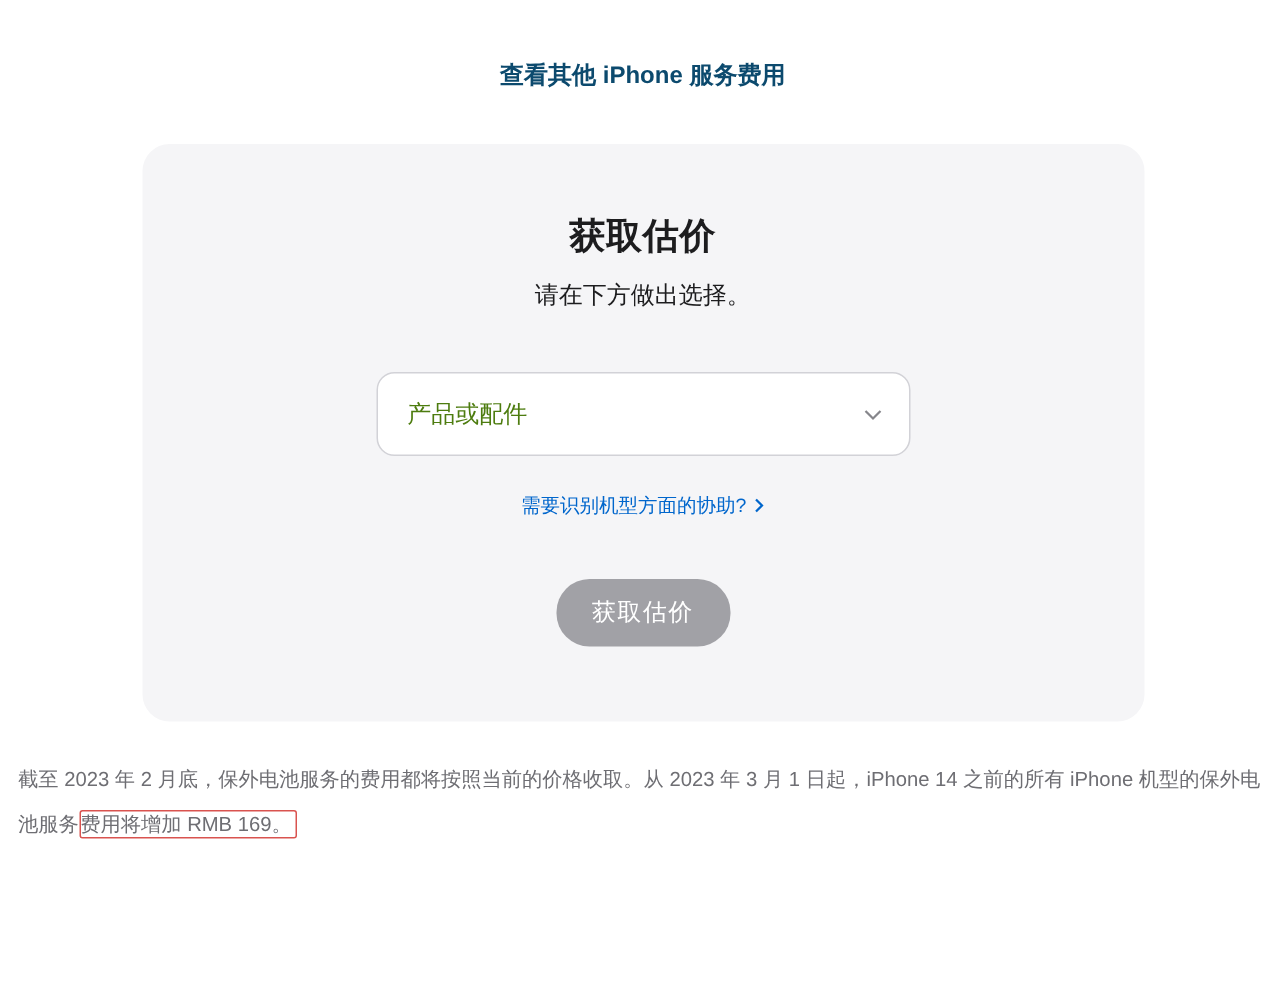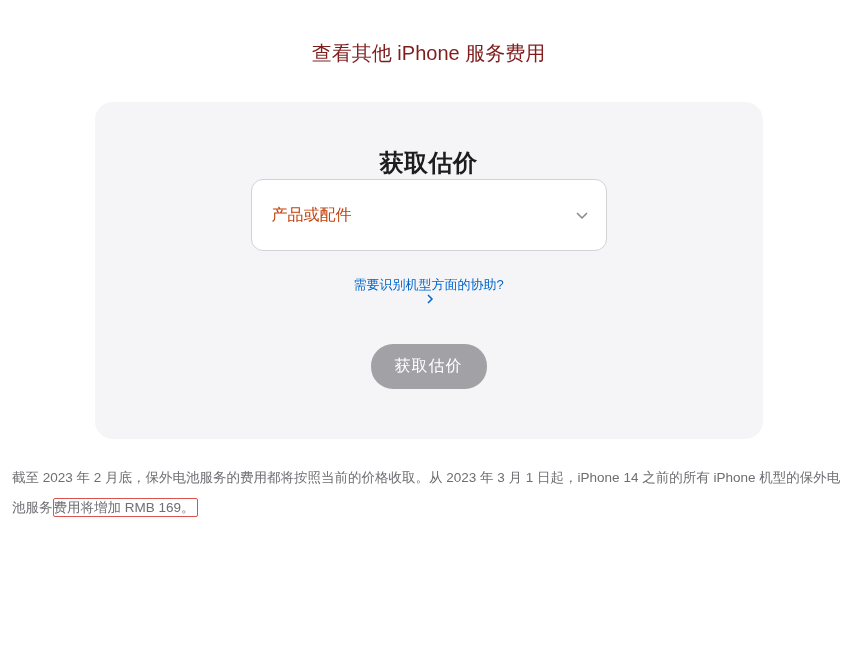--- a/index.html
+++ b/index.html
@@ -10,23 +10,24 @@
     body {
       font-family: -apple-system, BlinkMacSystemFont, "Segoe UI", "Helvetica Neue", Arial, sans-serif;
       background: #ffffff;
       width: 857px;
       height: 663px;
       position: relative;
     }
     .top-link {
       text-align: center;
       padding: 40px 0 15px;
-      color: #7f1d1d;
-      font-size: 20px;
+      color: #0c4a6e;
+      font-size: 16px;
       cursor: pointer;
+      font-weight: bold;
     }
     .card {
       background: #f5f5f7;
       border-radius: 18px;
       margin: 20px auto 0;
       width: 668px;
       padding: 45px 40px 50px;
       text-align: center;
     }
     .card-title {
@@ -41,27 +42,27 @@
       margin-top: 14px;
       margin-bottom: 40px;
     }
     .select-wrap {
       position: relative;
       width: 356px;
       margin: 0 auto 24px;
     }
     .select-box {
       width: 100%;
-      height: 72px;
+      height: 56px;
       background: #ffffff;
       border: 1px solid #d2d2d7;
       border-radius: 12px;
       padding: 0 44px 0 20px;
       font-size: 16px;
-      color: #c2410c;
+      color: #4d7c0f;
       text-align: left;
       display: flex;
       align-items: center;
       cursor: pointer;
     }
     .chevron {
       position: absolute;
       right: 18px;
       top: 50%;
       transform: translateY(-50%);
@@ -73,21 +74,20 @@
       stroke: #86868b;
     }
     .help-link {
       color: #0066cc;
       font-size: 13px;
       display: inline-flex;
       align-items: center;
       cursor: pointer;
       margin-top: -2px;
       margin-bottom: 40px;
-      flex-direction: column;
     }
     .help-link .caret {
       margin-left: 4px;
       display: inline-flex;
     }
     .submit-button {
       background: #a1a1a6;
       color: #ffffff;
       border: none;
       border-radius: 22px;
@@ -111,20 +111,21 @@
       padding: 1px 2px 1px 0;
     }
   </style>
 </head>
 <body>
 
 <div class="top-link">查看其他 iPhone 服务费用</div>
 
 <div class="card">
   <div class="card-title">获取估价</div>
+  <div class="card-subtitle">请在下方做出选择。</div>
 
   <div class="select-wrap">
     <div class="select-box">
       <span>产品或配件</span>
     </div>
     <span class="chevron">
       <svg viewBox="0 0 14 14" fill="none" stroke-width="1.5">
           <polyline points="2,5 7,10 12,5"></polyline>
         </svg>
     </span>

